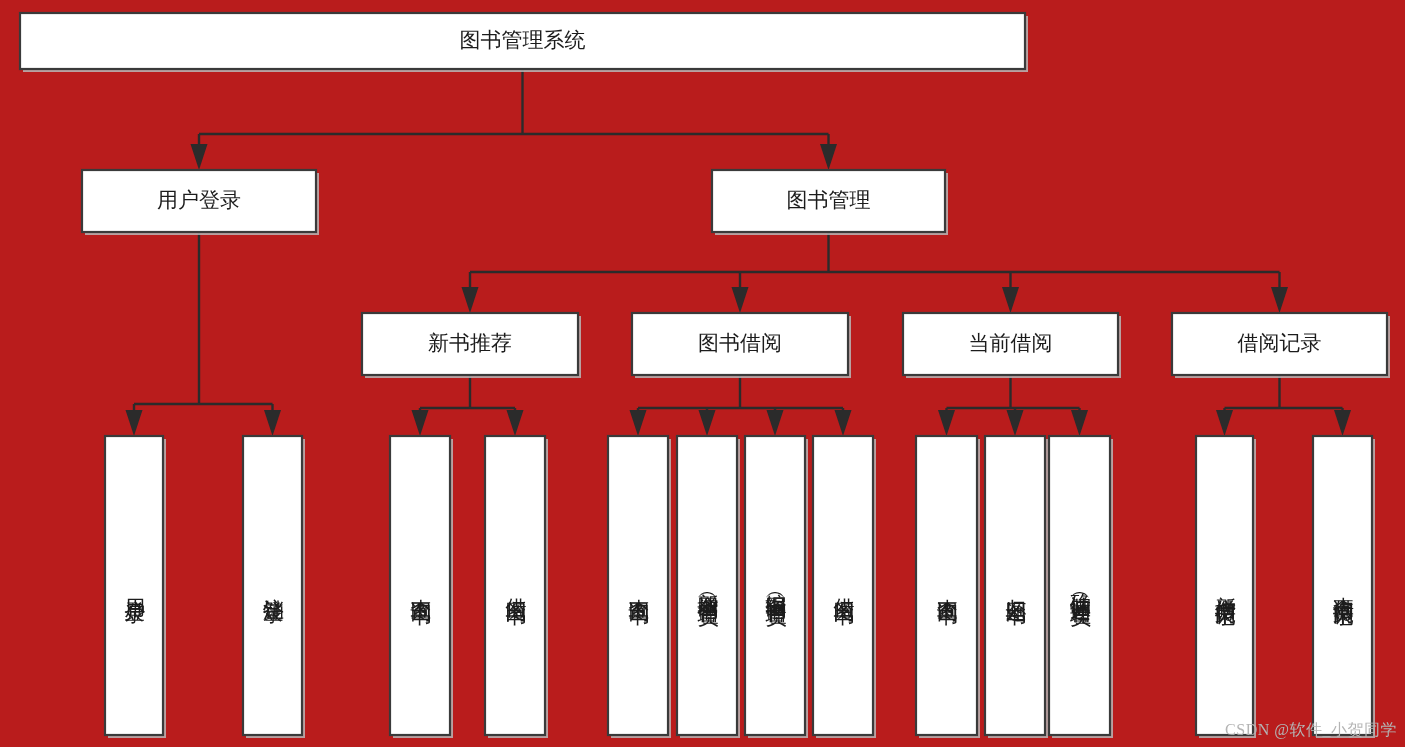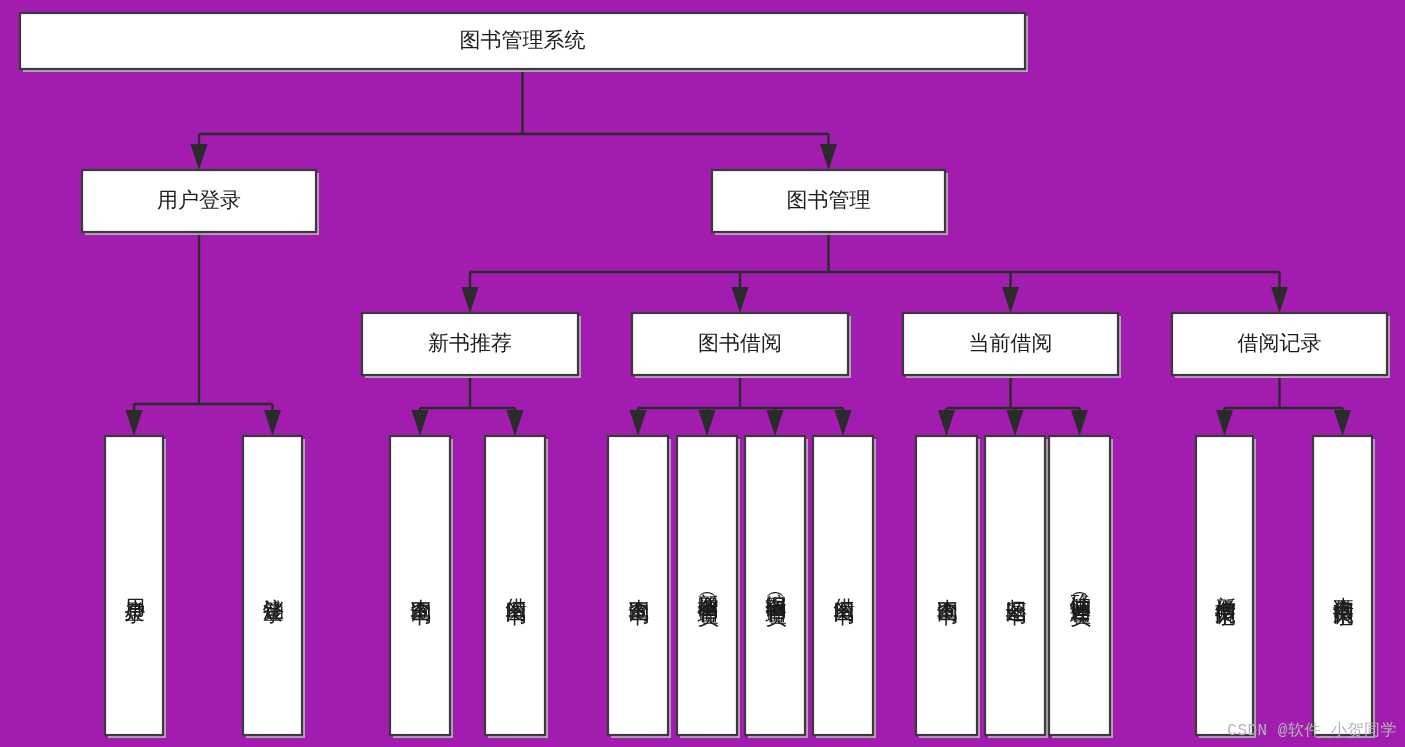--- a/index.html
+++ b/index.html
@@ -8,21 +8,21 @@
     padding: 0;
     background: #ffffff;
   }
   body {
     font-family: "DejaVu Sans", "Liberation Sans", sans-serif;
   }
   #diagram-root {
     position: relative;
     width: 1405px;
     height: 747px;
-    background: #a21caf;
+    background: #b91c1c;
     overflow: hidden;
   }
   svg.diagram-canvas {
     position: absolute;
     left: 0;
     top: 0;
     width: 1405px;
     height: 747px;
   }
   .node-rect {
@@ -60,21 +60,21 @@
     text-anchor: middle;
     dominant-baseline: middle;
     writing-mode: vertical-rl;
     text-orientation: upright;
     letter-spacing: 2px;
   }
   .watermark {
     position: absolute;
     right: 8px;
     bottom: 6px;
-    font-family: Liberation Mono, monospace;
+    font-family: Liberation Serif, serif;
     font-size: 16px;
     color: #b4b4b4;
     letter-spacing: 0.5px;
     user-select: none;
     pointer-events: none;
   }
 </style>
 </head>
 <body>
 

